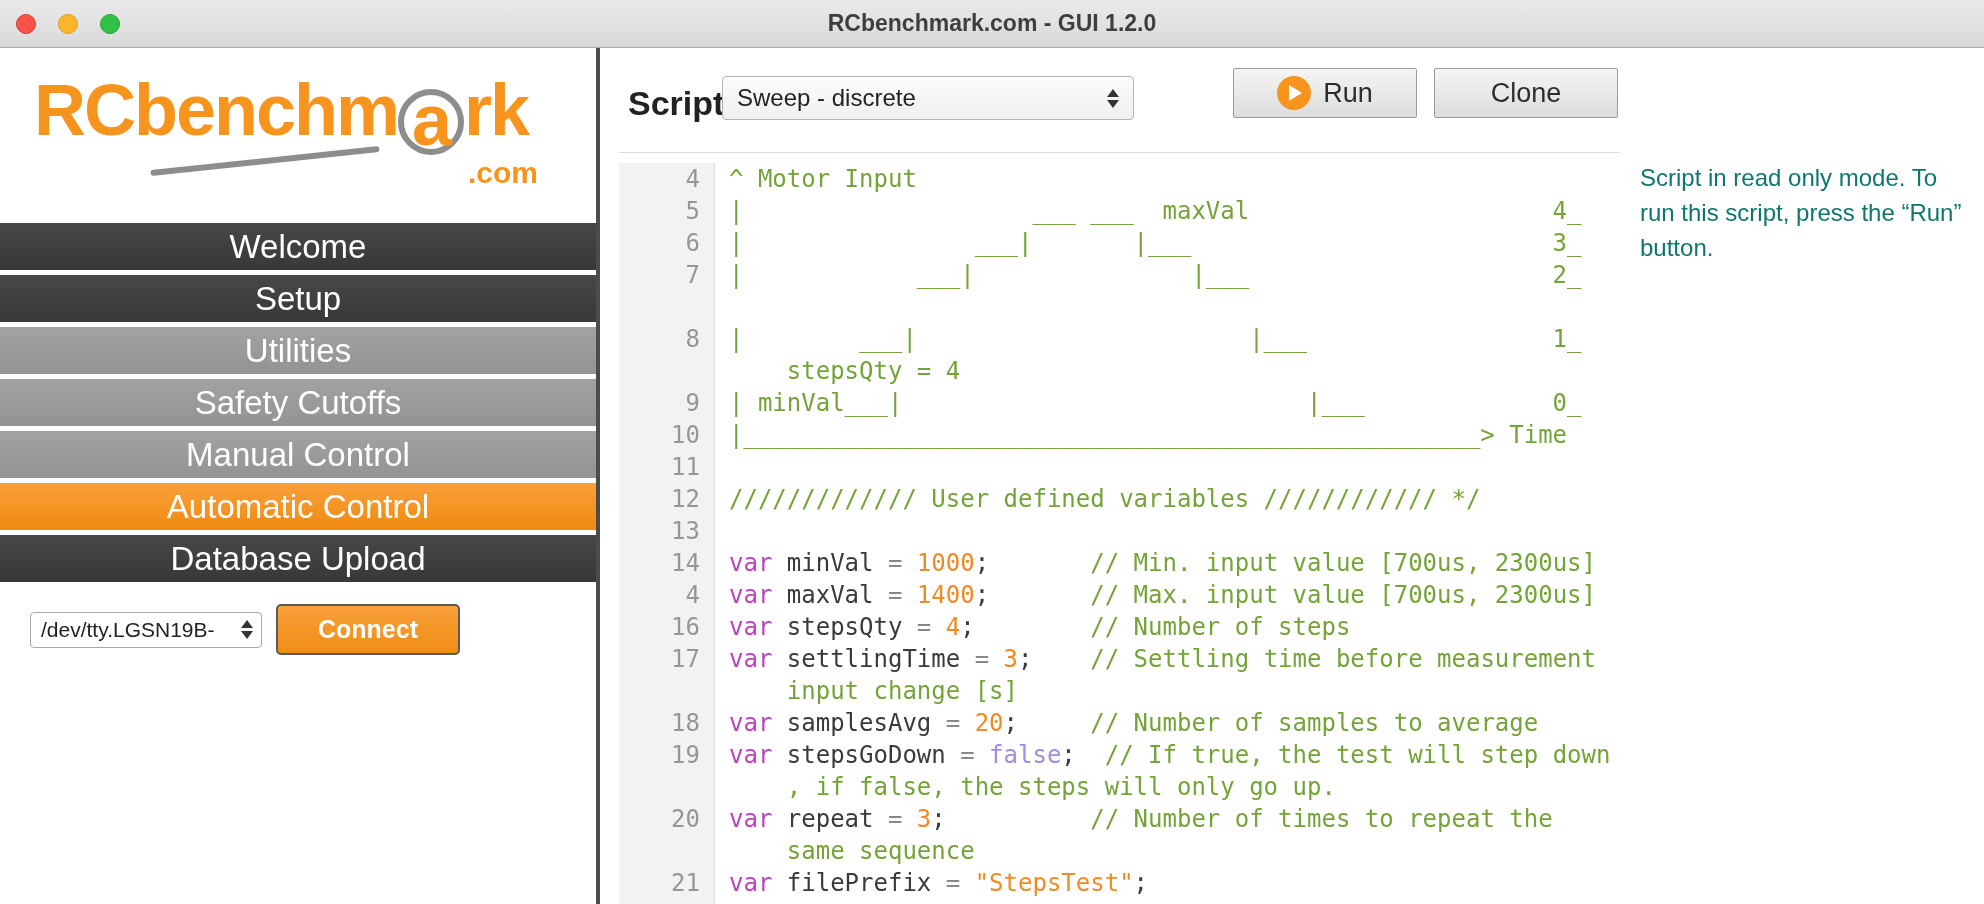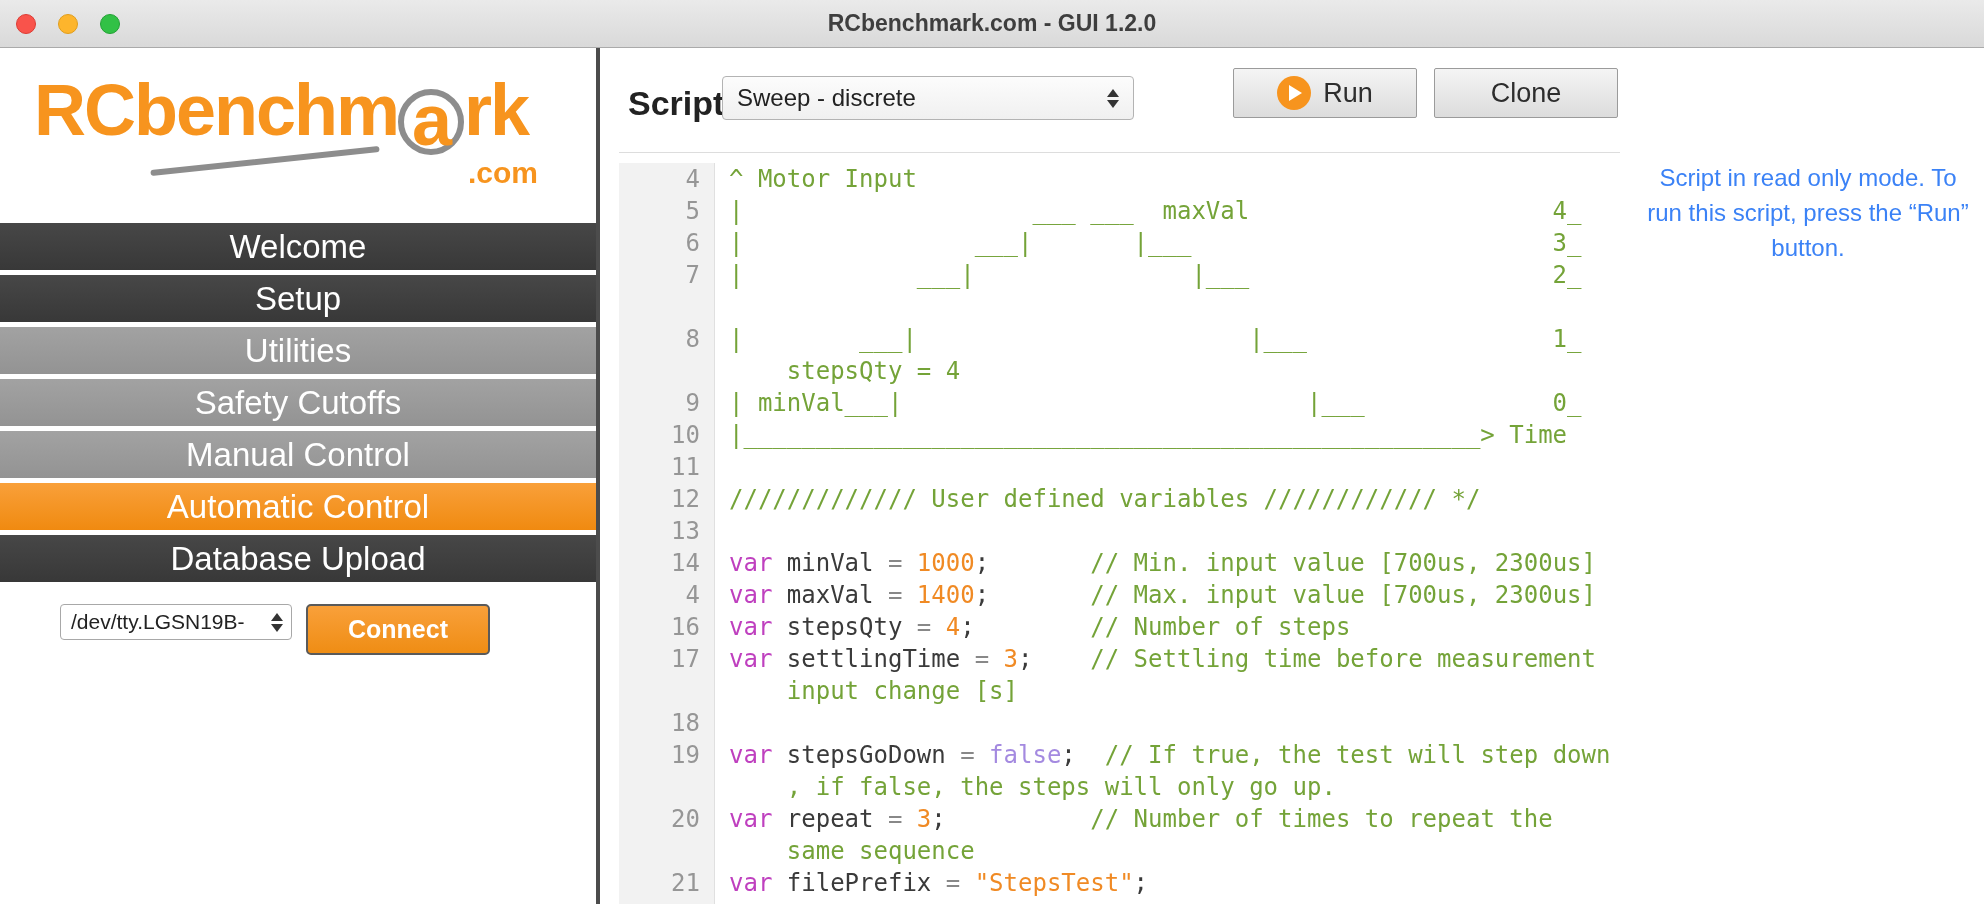--- a/index.html
+++ b/index.html
@@ -34,21 +34,21 @@
   .logo-tail { position:absolute; left:150px; top:110px; width:230px; height:6px;
     background:#8d8d8d; border-radius:3px; transform:rotate(-6deg); z-index:1; }
 
   .menu { padding-top:4px; }
   .mi { height:47px; margin-bottom:5px; display:flex; align-items:center; justify-content:center;
     color:#fff; font-size:33px; font-weight:500; cursor:pointer; }
   .mi.dark   { background:linear-gradient(#474747,#383838); }
   .mi.gray   { background:linear-gradient(#a2a2a2,#939393); }
   .mi.active { background:linear-gradient(#f9a03a,#f08a10); }
 
-  .device-row { display:flex; align-items:flex-start; padding-left:60px; margin-top:22px; }
+  .device-row { display:flex; align-items:center; padding-left:30px; margin-top:22px; }
   .select { background:#fff; border:1px solid #a8a8a8; border-radius:4px;
     display:flex; align-items:center; justify-content:space-between; cursor:pointer; }
   .device-select { width:232px; height:36px; font-size:21px; color:#222; padding:0 8px 0 10px; }
   .spinner { display:inline-flex; flex-direction:column; align-items:center; }
   .spin-up { width:0; height:0; border-left:6px solid transparent; border-right:6px solid transparent;
     border-bottom:8px solid #333; margin-bottom:3px; }
   .spin-down { width:0; height:0; border-left:6px solid transparent; border-right:6px solid transparent;
     border-top:8px solid #333; }
   .connect { width:184px; height:51px; margin-left:14px; background:linear-gradient(#f9a03a,#ef8d14);
     border:2px solid #5a5a5a; border-radius:5px; color:#fff; font-size:25px; font-weight:bold;
@@ -87,21 +87,21 @@
   .seg-k { color:#bf40bf; }
   .seg-d { color:#f08a24; }
   .seg-q { color:#f08a24; }
   .seg-a { color:#a48ae0; }
   .seg-c { color:#74a338; }
   .seg-t { color:#3a3a3a; }
   .seg-o { color:#888888; }
 
   
   .info { position:absolute; left:1640px; top:160px; width:336px; font-size:24px;
-    line-height:35px; color:#3b82f6; white-space:pre-line;text-align:center; }
+    line-height:35px; color:#0f766e; white-space:pre-line; }
 </style>
 </head>
 <body>
 
 <div class="window">
 
   <div class="titlebar">
     <div class="lights">
       <span class="light red"></span>
       <span class="light yellow"></span>
@@ -214,20 +214,21 @@
           <span class="ln">16</span>
           <span class="cd"><span class="seg-k">var</span><span class="seg-t"> stepsQty </span><span class="seg-o">=</span><span class="seg-t"> </span><span class="seg-d">4</span><span class="seg-t">;        </span><span class="seg-c">// Number of steps</span></span>
         </div><div class="crow">
           <span class="ln">17</span>
           <span class="cd"><span class="seg-k">var</span><span class="seg-t"> settlingTime </span><span class="seg-o">=</span><span class="seg-t"> </span><span class="seg-d">3</span><span class="seg-t">;    </span><span class="seg-c">// Settling time before measurement</span></span>
         </div><div class="crow">
           <span class="ln"></span>
           <span class="cd"><span class="seg-c">    input change [s]</span></span>
         </div><div class="crow">
           <span class="ln">18</span>
+          <span class="cd"><span class="seg-k">var</span><span class="seg-t"> samplesAvg </span><span class="seg-o">=</span><span class="seg-t"> </span><span class="seg-d">20</span><span class="seg-t">;     </span><span class="seg-c">// Number of samples to average</span></span>
         </div><div class="crow">
           <span class="ln">19</span>
           <span class="cd"><span class="seg-k">var</span><span class="seg-t"> stepsGoDown </span><span class="seg-o">=</span><span class="seg-t"> </span><span class="seg-a">false</span><span class="seg-t">;  </span><span class="seg-c">// If true, the test will step down</span></span>
         </div><div class="crow">
           <span class="ln"></span>
           <span class="cd"><span class="seg-c">    , if false, the steps will only go up.</span></span>
         </div><div class="crow">
           <span class="ln">20</span>
           <span class="cd"><span class="seg-k">var</span><span class="seg-t"> repeat </span><span class="seg-o">=</span><span class="seg-t"> </span><span class="seg-d">3</span><span class="seg-t">;          </span><span class="seg-c">// Number of times to repeat the</span></span>
         </div><div class="crow">

